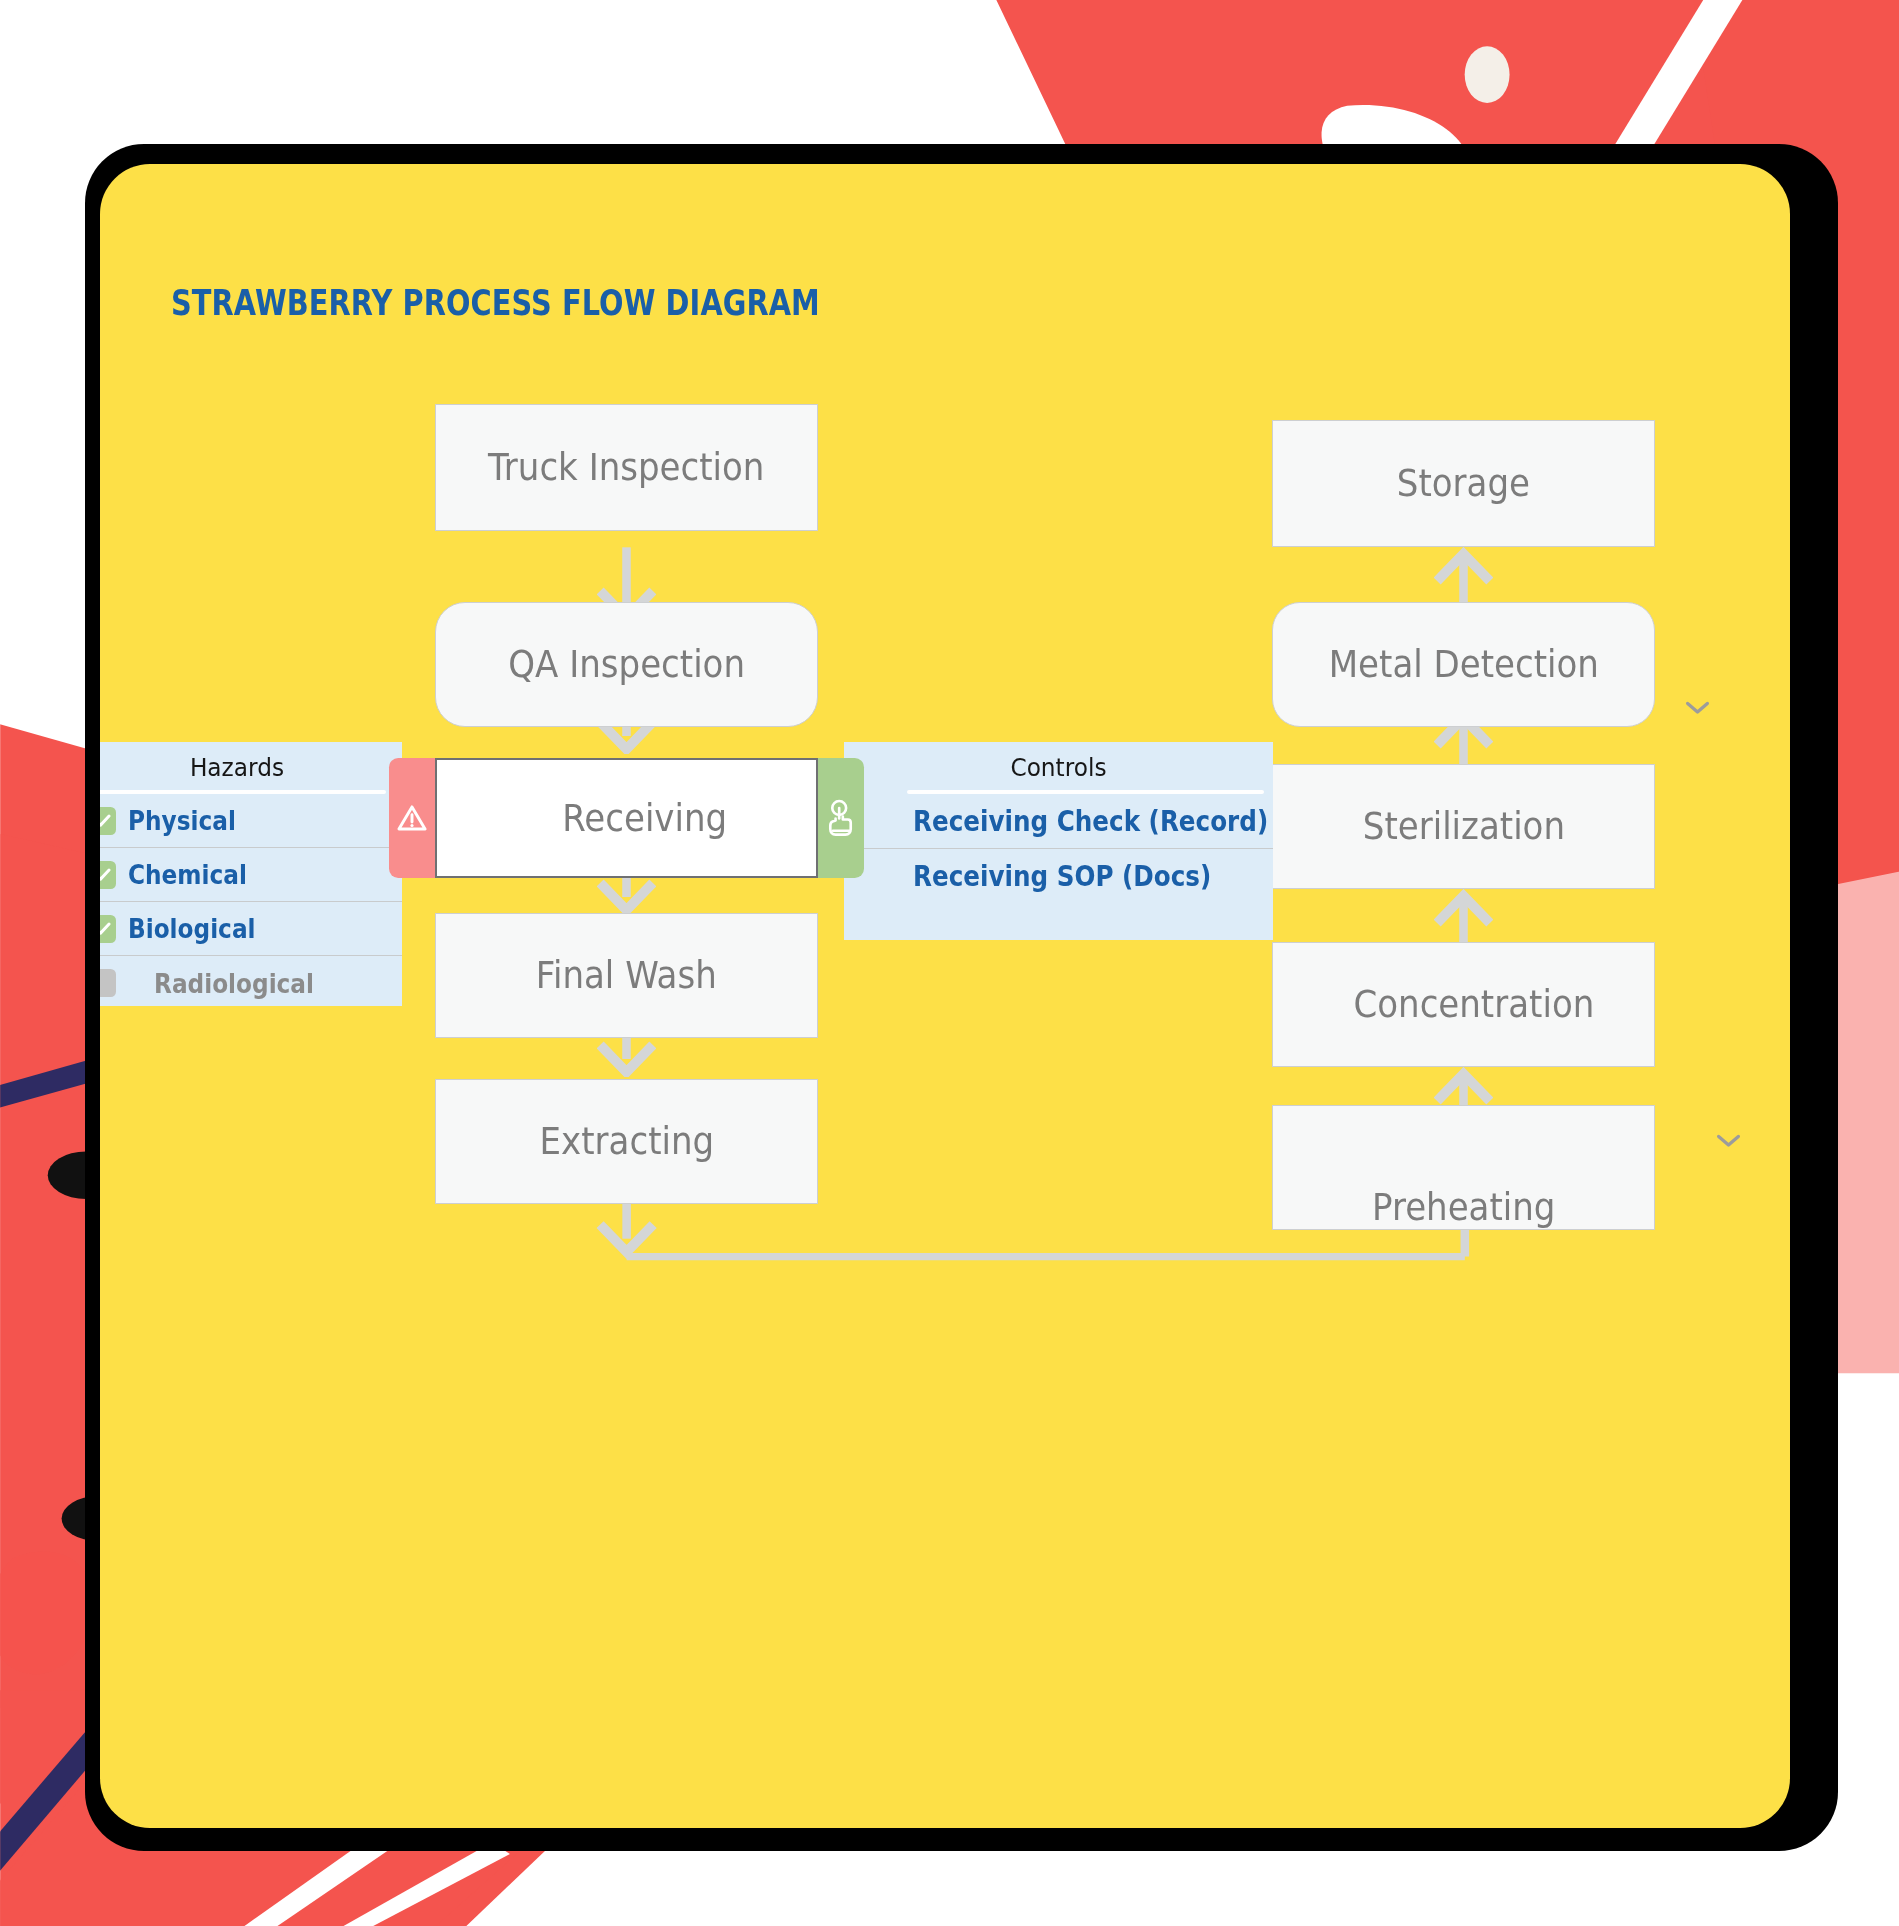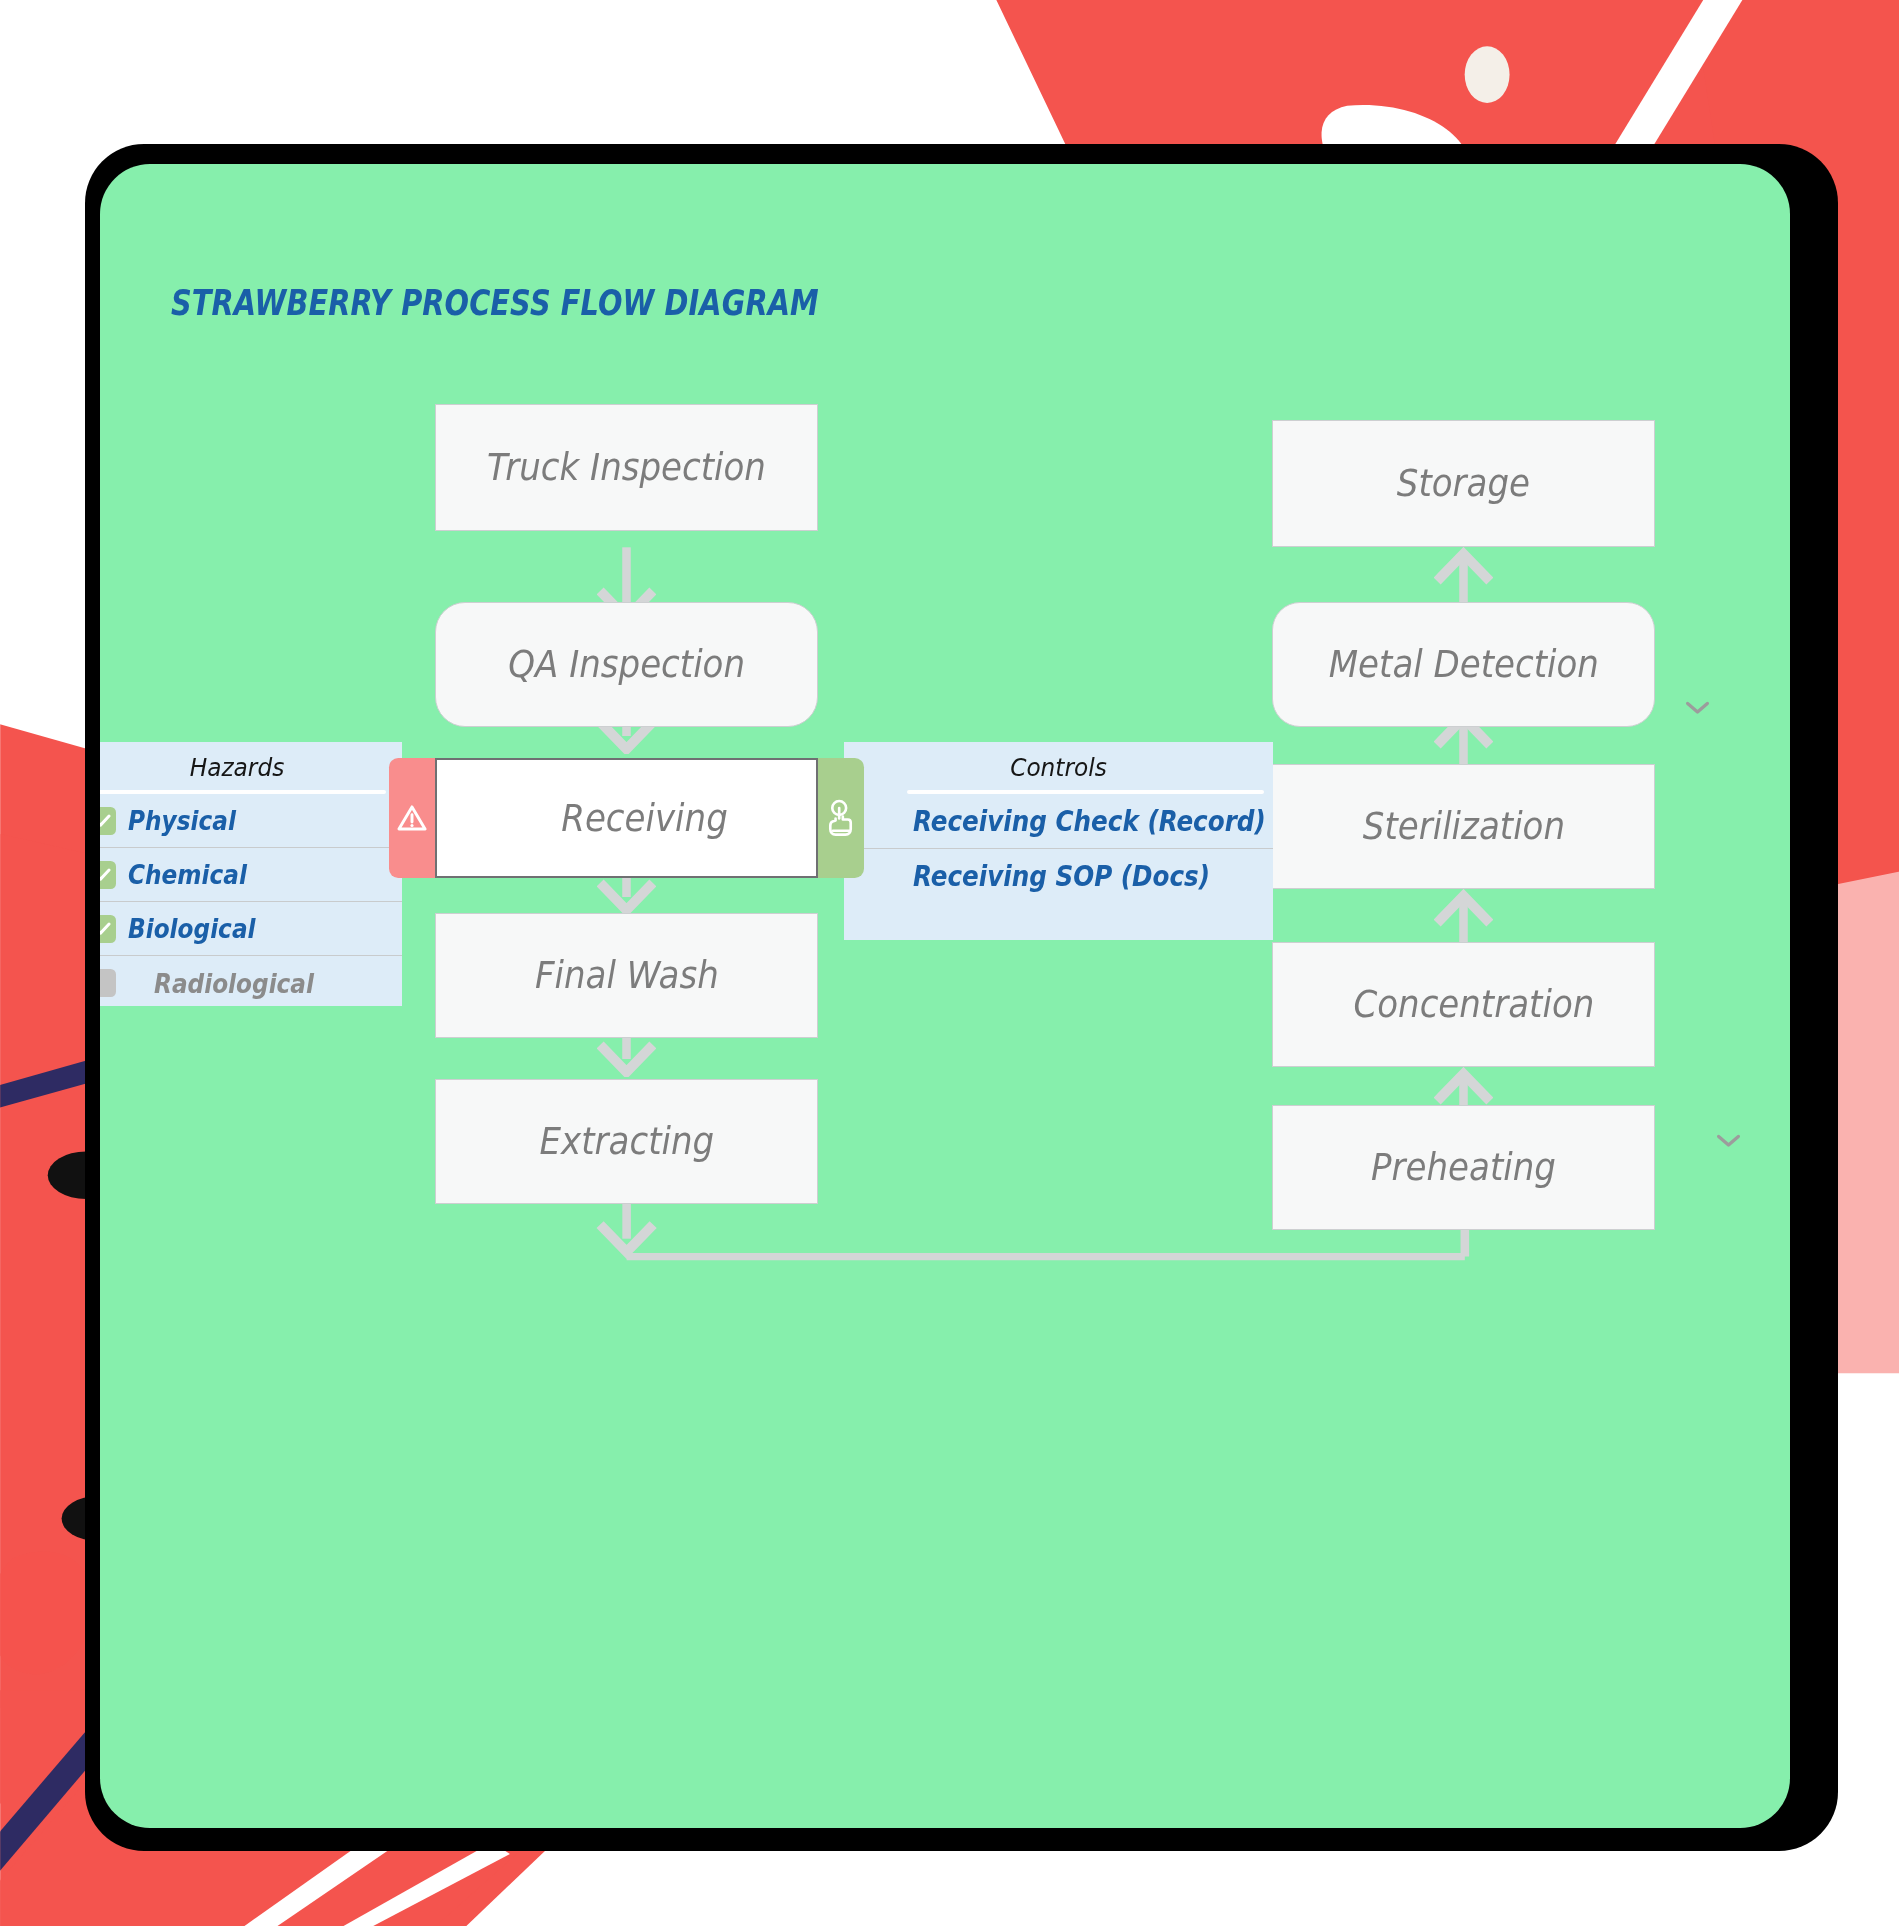--- a/index.html
+++ b/index.html
@@ -36,25 +36,24 @@
     z-index: 1;
   }
 
   
   #app-panel {
     position: absolute;
     left: 100px;
     top: 164px;
     width: 1690px;
     height: 1664px;
-    background: #86efac;
+    background: #fde047;
     border-radius: 50px;
     z-index: 2;
     overflow: hidden;
-    font-style: italic;
   }
 
   #page-title {
     position: absolute;
     left: 71px;
     top: 118px;
     font-family: "DejaVu Sans", sans-serif;
     font-size: 36px;
     font-weight: bold;
     letter-spacing: 0.1px;
@@ -332,21 +331,21 @@
     </div>
 
     <div class="proc-box col-r" style="top:600px; height:125px;">
       <span class="proc-label">Sterilization</span>
     </div>
 
     <div class="proc-box col-r" style="top:778px; height:125px;padding-left:20px;">
       <span class="proc-label">Concentration</span>
     </div>
 
-    <div class="proc-box col-r" style="top:941px; height:125px;">
+    <div class="proc-box col-r" style="top:941px; height:125px;align-items:flex-end;">
       <span class="proc-label">Preheating</span>
     </div>
 
     <svg class="chevron" style="left:1585px; top:536px;" width="25" height="16" viewBox="0 0 38 24">
       <path d="M4 5 L19 18 L34 5" stroke="#9c9c9c" stroke-width="5" fill="none" stroke-linecap="round" stroke-linejoin="round"></path>
     </svg>
     <svg class="chevron" style="left:1616px; top:969px;" width="25" height="16" viewBox="0 0 38 24">
       <path d="M4 5 L19 18 L34 5" stroke="#9c9c9c" stroke-width="5" fill="none" stroke-linecap="round" stroke-linejoin="round"></path>
     </svg>
 

